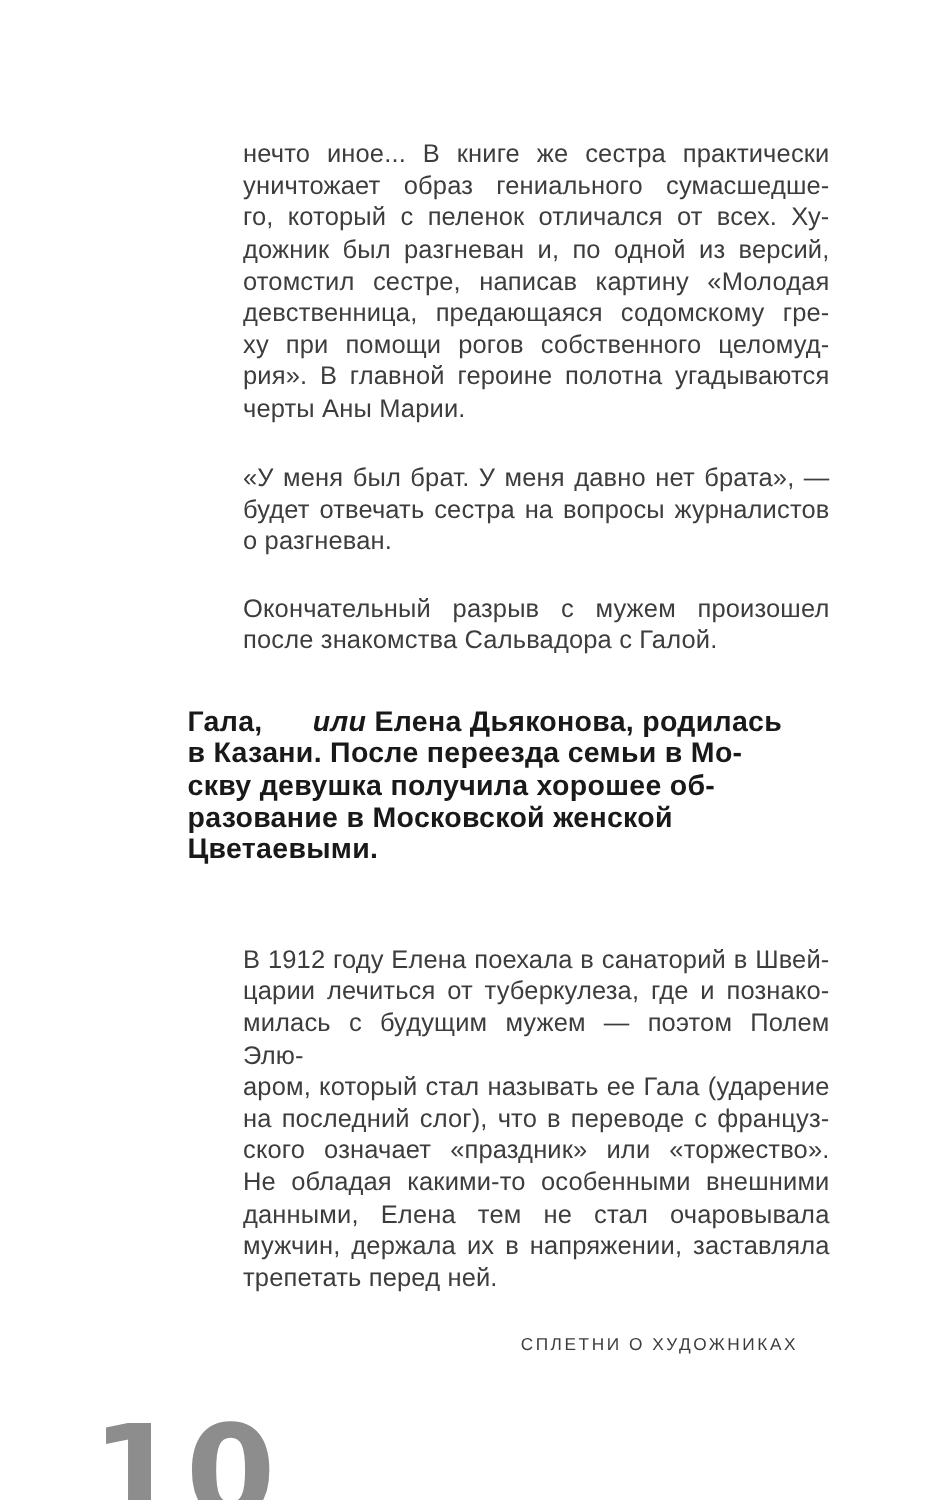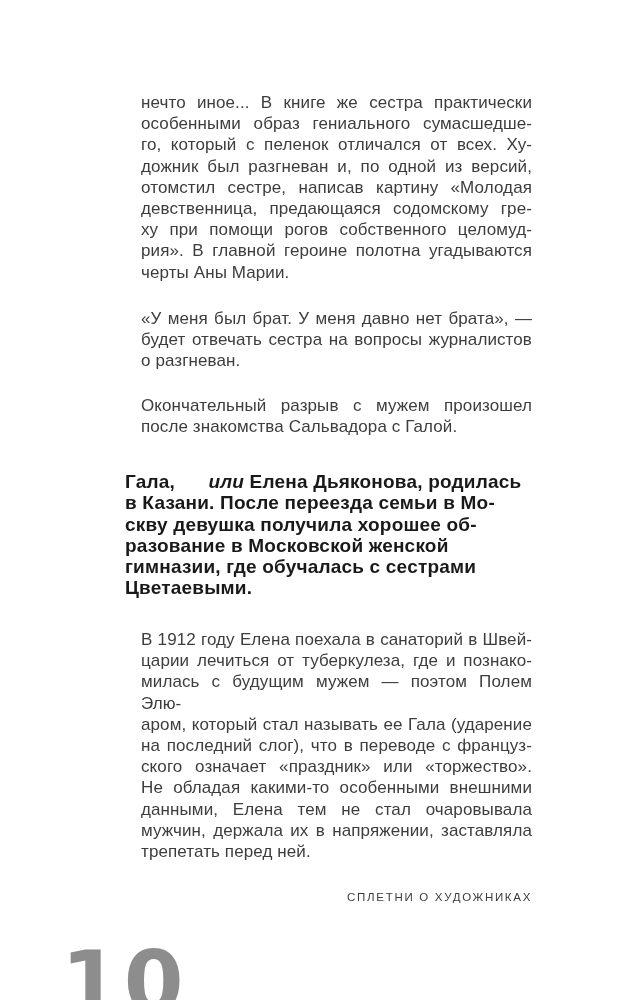--- a/index.html
+++ b/index.html
@@ -14,20 +14,21 @@
   .col {
     position: absolute;
     left: 141px;
     width: 391px;
   }
   .para {
     font-size: 17px;
     line-height: 21.2px;
     color: #3d3d3d;
     letter-spacing: 0.1px;
+    margin-left: 21px;
   }
   .para .line {
     text-align: justify;
     text-align-last: justify;
   }
   .para .line.last {
     text-align: justify;
     text-align-last: left;
   }
   .emphasis-block {
@@ -68,21 +69,21 @@
     margin-top: 48px;
   }
 </style>
 </head>
 <body>
 
 <div class="page">
 
   <div class="col para" style="top:92px">
     <div class="line">нечто иное... В книге же сестра практически</div>
-    <div class="line">особенными образ гениального сумасшедше-</div>
+    <div class="line">уничтожает образ гениального сумасшедше-</div>
     <div class="line">го, который с пеленок отличался от всех. Ху-</div>
     <div class="line">дожник был разгневан и, по одной из версий,</div>
     <div class="line">отомстил сестре, написав картину «Молодая</div>
     <div class="line">девственница, предающаяся содомскому гре-</div>
     <div class="line">ху при помощи рогов собственного целомуд-</div>
     <div class="line">рия». В главной героине полотна угадываются</div>
     <div class="line last">черты Аны Марии.</div>
   </div>
 
   <div class="col para" style="top:308px">
@@ -94,21 +95,20 @@
   <div class="col para" style="top:395px">
     <div class="line">Окончательный разрыв с мужем произошел</div>
     <div class="line last">после знакомства Сальвадора с Галой.</div>
   </div>
 
   <div class="emphasis-block" style="top:471px">
     <div class="line"><span>Гала, </span><span class="italic-word">или</span><span> Елена Дьяконова, родилась</span></div>
     <div class="line">в Казани. После переезда семьи в Мо-</div>
     <div class="line">скву девушка получила хорошее об-</div>
     <div class="line">разование в Московской женской</div>
-    <div class="line">гимназии, где обучалась с сестрами</div>
     <div class="line">Цветаевыми.</div>
   </div>
 
   <div class="col para" style="top:629px">
     <div class="line">В 1912 году Елена поехала в санаторий в Швей-</div>
     <div class="line">царии лечиться от туберкулеза, где и познако-</div>
     <div class="line">милась с будущим мужем — поэтом Полем Элю-</div>
     <div class="line">аром, который стал называть ее Гала (ударение</div>
     <div class="line">на последний слог), что в переводе с француз-</div>
     <div class="line">ского означает «праздник» или «торжество».</div>

